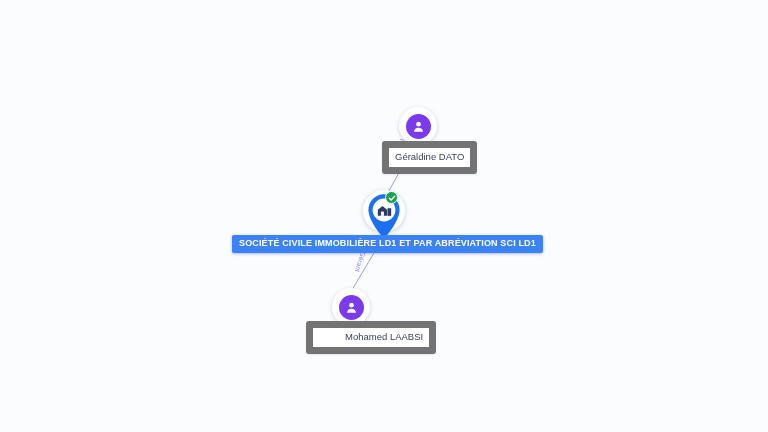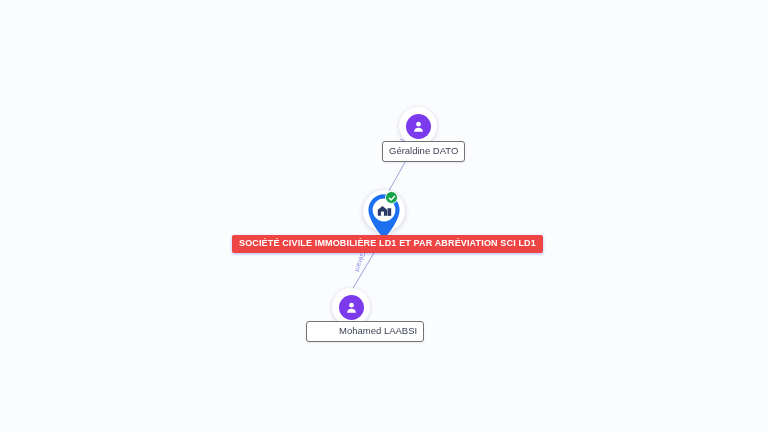--- a/index.html
+++ b/index.html
@@ -122,38 +122,38 @@
     box-sizing: border-box;
     display: flex;
     align-items: center;
     justify-content: center;
   }
 
   
   .person-label {
     position: absolute;
     background: #ffffff;
-    border: 1px solid #737373;
+    border: 7px solid #737373;
     border-radius: 3px;
     color: #3a3f55;
     font-size: 9.5px;
     line-height: 1;
     padding: 4px 6px 5px 6px;
     white-space: nowrap;
     box-shadow: 0 1px 2px rgba(60,64,120,0.10);
     font-family: "Liberation Sans", sans-serif;
   }
   #label-geraldine { left: 382px; top: 141px; }
   #label-mohamed  { left: 306px; top: 321px; padding-left: 32px; }
 
   #label-company {
     position: absolute;
     left: 232px;
     top: 235px;
-    background: #ef4444;
+    background: #3b82f6;
     color: #ffffff;
     font-size: 9px;
     font-weight: bold;
     letter-spacing: .15px;
     line-height: 1;
     padding: 4px 7px 5px 7px;
     border-radius: 2px;
     white-space: nowrap;
     box-shadow: 0 1px 3px rgba(26,65,245,0.35);
     font-family: "Liberation Sans", sans-serif;

